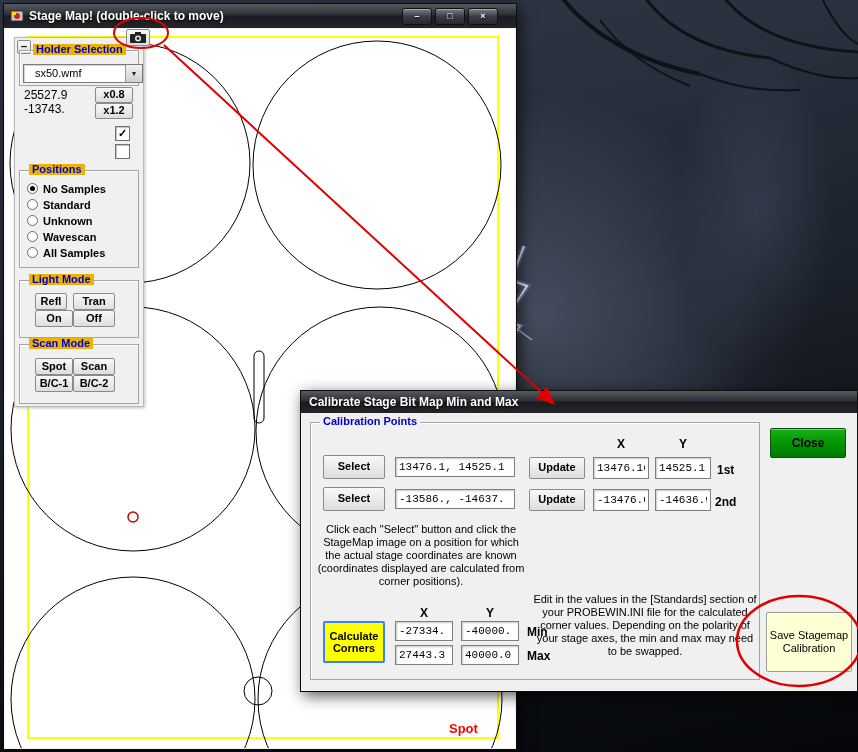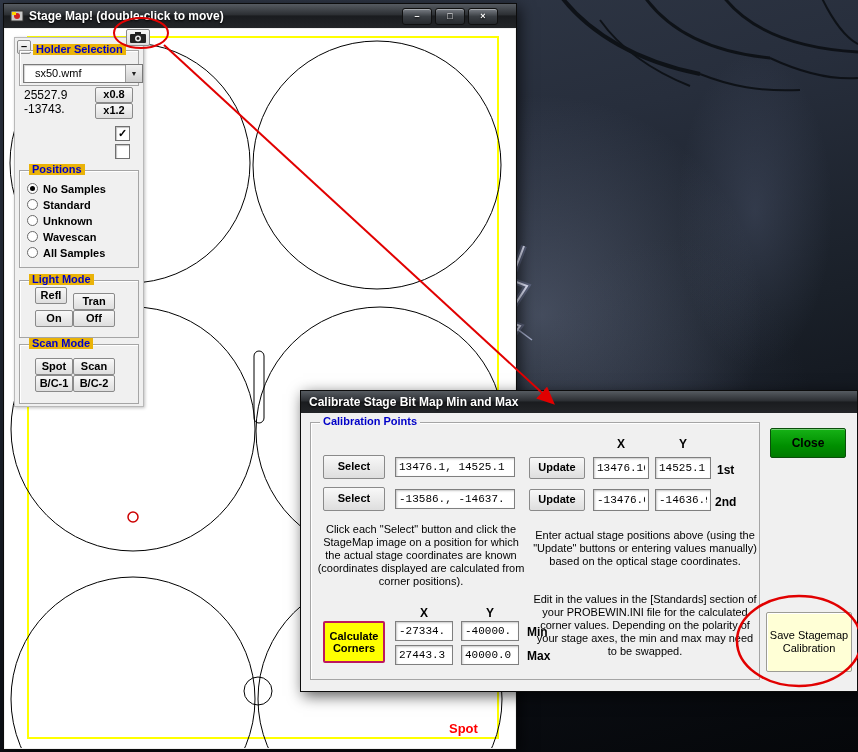--- a/index.html
+++ b/index.html
@@ -61,21 +61,21 @@
   .yellow-btn{background:#ffff00 !important;border:1px solid #8a8a8a;
     box-shadow:inset 1px 1px 0 #ffff9c, inset -1px -1px 0 #b8b800;}
   .spot-label{position:absolute;font-size:13px;font-weight:bold;color:#ff0000;}
   .cam-btn{position:absolute;left:121px;top:0px;width:24px;height:17px;z-index:4;}
   .mapsvg{position:absolute;left:0;top:0;}
 
   .dlg-close{background:linear-gradient(#16b216,#008f00 60%,#007a00);border:1px solid #0a4f0a;
     color:#000;font-weight:bold;font-size:12px;box-shadow:inset 0 1px 0 rgba(255,255,255,.4);}
   .save-btn{background:#ffffd6;border:1px solid #9c9c94;font-size:11px;font-weight:normal;
     line-height:13px;box-shadow:inset 1px 1px 0 #fff;}
-  .calc-btn{background:#ffff00;border:2px solid #be185d;font-size:11px;font-weight:bold;line-height:12px;}
+  .calc-btn{background:#ffff00;border:2px solid #3b82f6;font-size:11px;font-weight:bold;line-height:12px;}
 
   #annot{position:absolute;left:0;top:0;z-index:50;pointer-events:none;}
 </style>
 </head>
 <body>
 
 <div id="stage">
 
   <svg id="bgart" width="858" height="752">
     <g stroke="#0a0d11" fill="none" opacity="0.85">
@@ -176,21 +176,21 @@
           <span class="radio"></span>
           <span class="radio-lab">Wavescan</span>
         </div>
         <div class="radio-row" style="left:12px;top:208px;">
           <span class="radio"></span>
           <span class="radio-lab">All Samples</span>
         </div>
 
         <div class="grp" style="left:4px;top:242px;width:118px;height:56px;"></div>
         <span class="grp-label blue" style="left:14px;top:236px;">Light Mode</span>
-        <button class="b3 abs" style="left:20px;top:249px;width:32px;height:17px;">Refl</button>
+        <button class="b3 abs" style="left:20px;top:255px;width:32px;height:17px;">Refl</button>
         <button class="b3 abs" style="left:58px;top:255px;width:42px;height:17px;">Tran</button>
         <button class="b3 abs" style="left:20px;top:272px;width:38px;height:17px;">On</button>
         <button class="b3 abs" style="left:58px;top:272px;width:42px;height:17px;">Off</button>
 
         <div class="grp" style="left:4px;top:306px;width:118px;height:58px;"></div>
         <span class="grp-label blue" style="left:14px;top:300px;">Scan Mode</span>
         <button class="b3 abs" style="left:20px;top:320px;width:38px;height:17px;">Spot</button>
         <button class="b3 abs" style="left:58px;top:320px;width:42px;height:17px;">Scan</button>
         <button class="b3 abs" style="left:20px;top:337px;width:38px;height:17px;">B/C-1</button>
         <button class="b3 abs" style="left:58px;top:337px;width:42px;height:17px;">B/C-2</button>
@@ -217,21 +217,20 @@
         <span class="hdr abs" style="left:406px;top:40px;">1st</span>
 
         <button class="b3 abs" style="left:12px;top:64px;width:62px;height:24px;">Select</button>
         <input class="fld abs" style="left: 84px; top: 66px; width: 120px; height: 20px;" readonly="" value="-13586., -14637.">
         <button class="b3 abs" style="left:218px;top:66px;width:56px;height:22px;">Update</button>
         <input class="fld abs" style="left: 282px; top: 66px; width: 56px; height: 22px;" value="-13476.08">
         <input class="fld abs" style="left: 344px; top: 66px; width: 56px; height: 22px;" value="-14636.93">
         <span class="hdr abs" style="left:404px;top:72px;">2nd</span>
 
         <div class="note abs" style="left:6px;top:100px;width:208px;">Click each "Select" button and click the StageMap image on a position for which the actual stage coordinates are known (coordinates displayed are calculated from corner positions).</div>
-        <div class="note abs" style="left:222px;top:106px;width:224px;">Enter actual stage positions above (using the "Update" buttons or entering values manually) based on the optical stage coordinates.</div>
         <div class="note abs" style="left:222px;top:170px;width:224px;">Edit in the values in the [Standards] section of your PROBEWIN.INI file for the calculated corner values. Depending on the polarity of your stage axes, the min and max may need to be swapped.</div>
 
         <span class="hdr abs" style="left:84px;top:183px;width:58px;">X</span>
         <span class="hdr abs" style="left:150px;top:183px;width:58px;">Y</span>
         <button class="calc-btn abs b3" style="left:12px;top:198px;width:62px;height:42px;">Calculate Corners</button>
         <input class="fld abs" style="left: 84px; top: 198px; width: 58px; height: 20px;" value="-27334.">
         <input class="fld abs" style="left: 150px; top: 198px; width: 58px; height: 20px;" value="-40000.">
         <span class="hdr abs" style="left:216px;top:202px;">Min</span>
         <input class="fld abs" style="left: 84px; top: 222px; width: 58px; height: 20px;" value="27443.3">
         <input class="fld abs" style="left: 150px; top: 222px; width: 58px; height: 20px;" value="40000.0">

